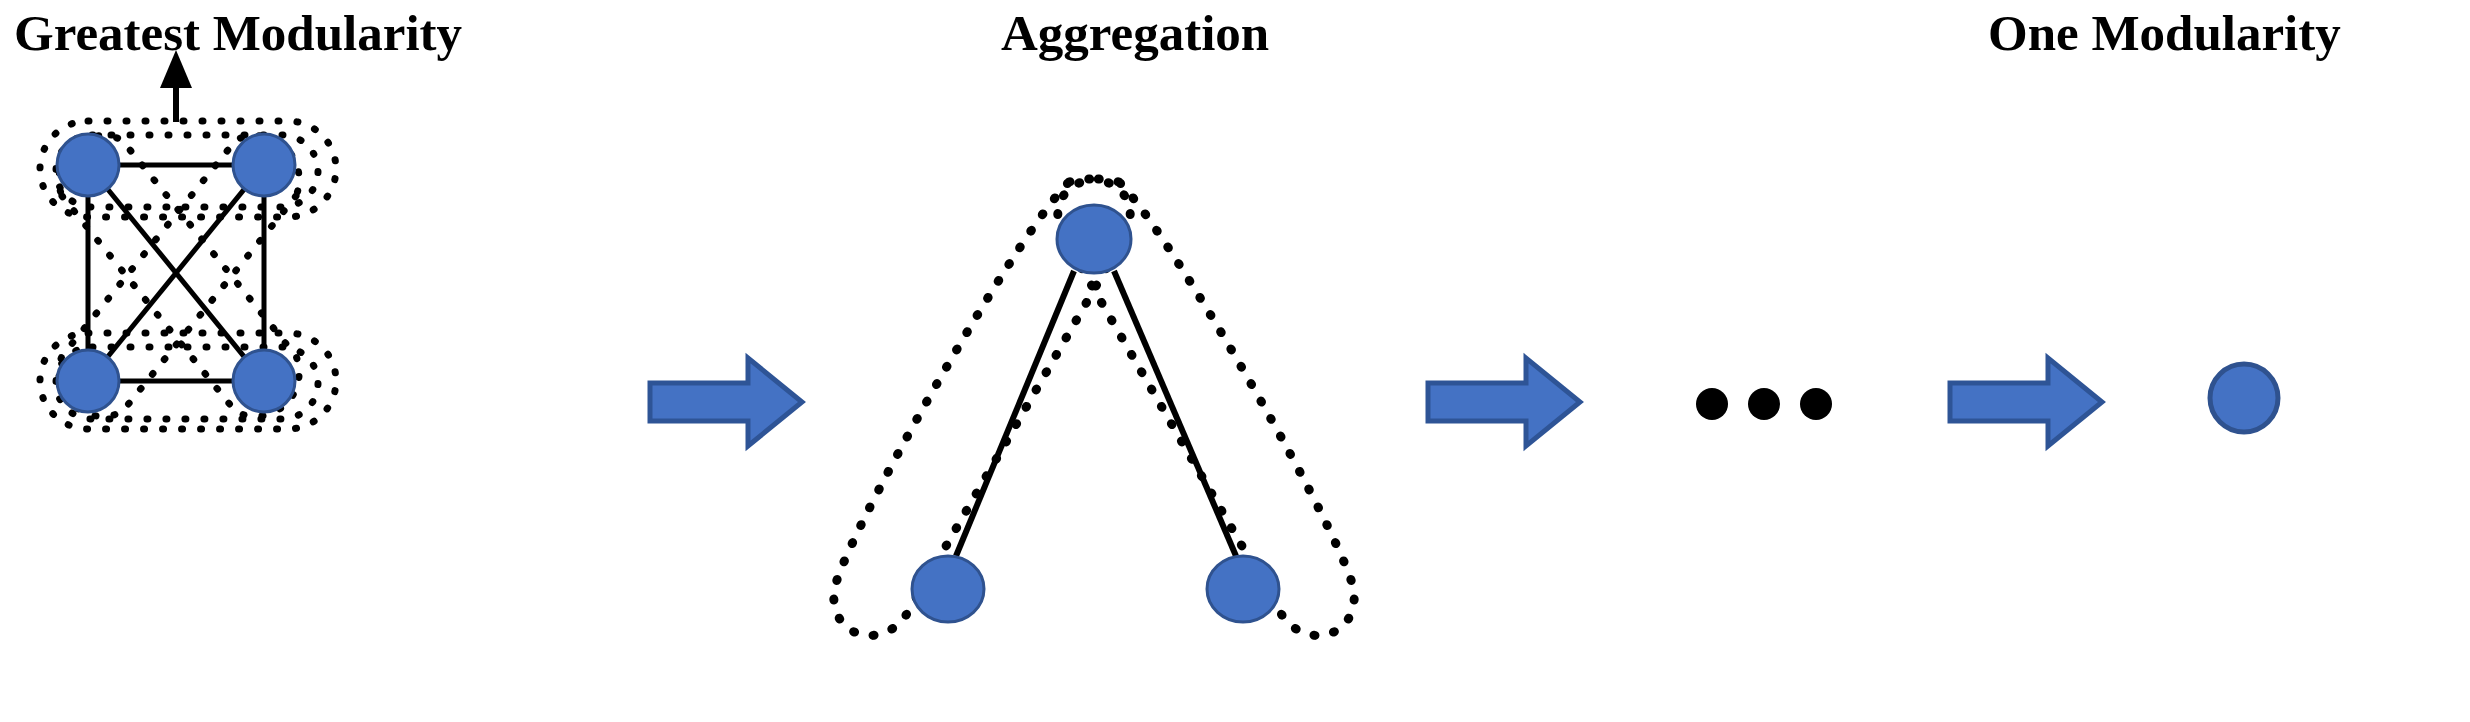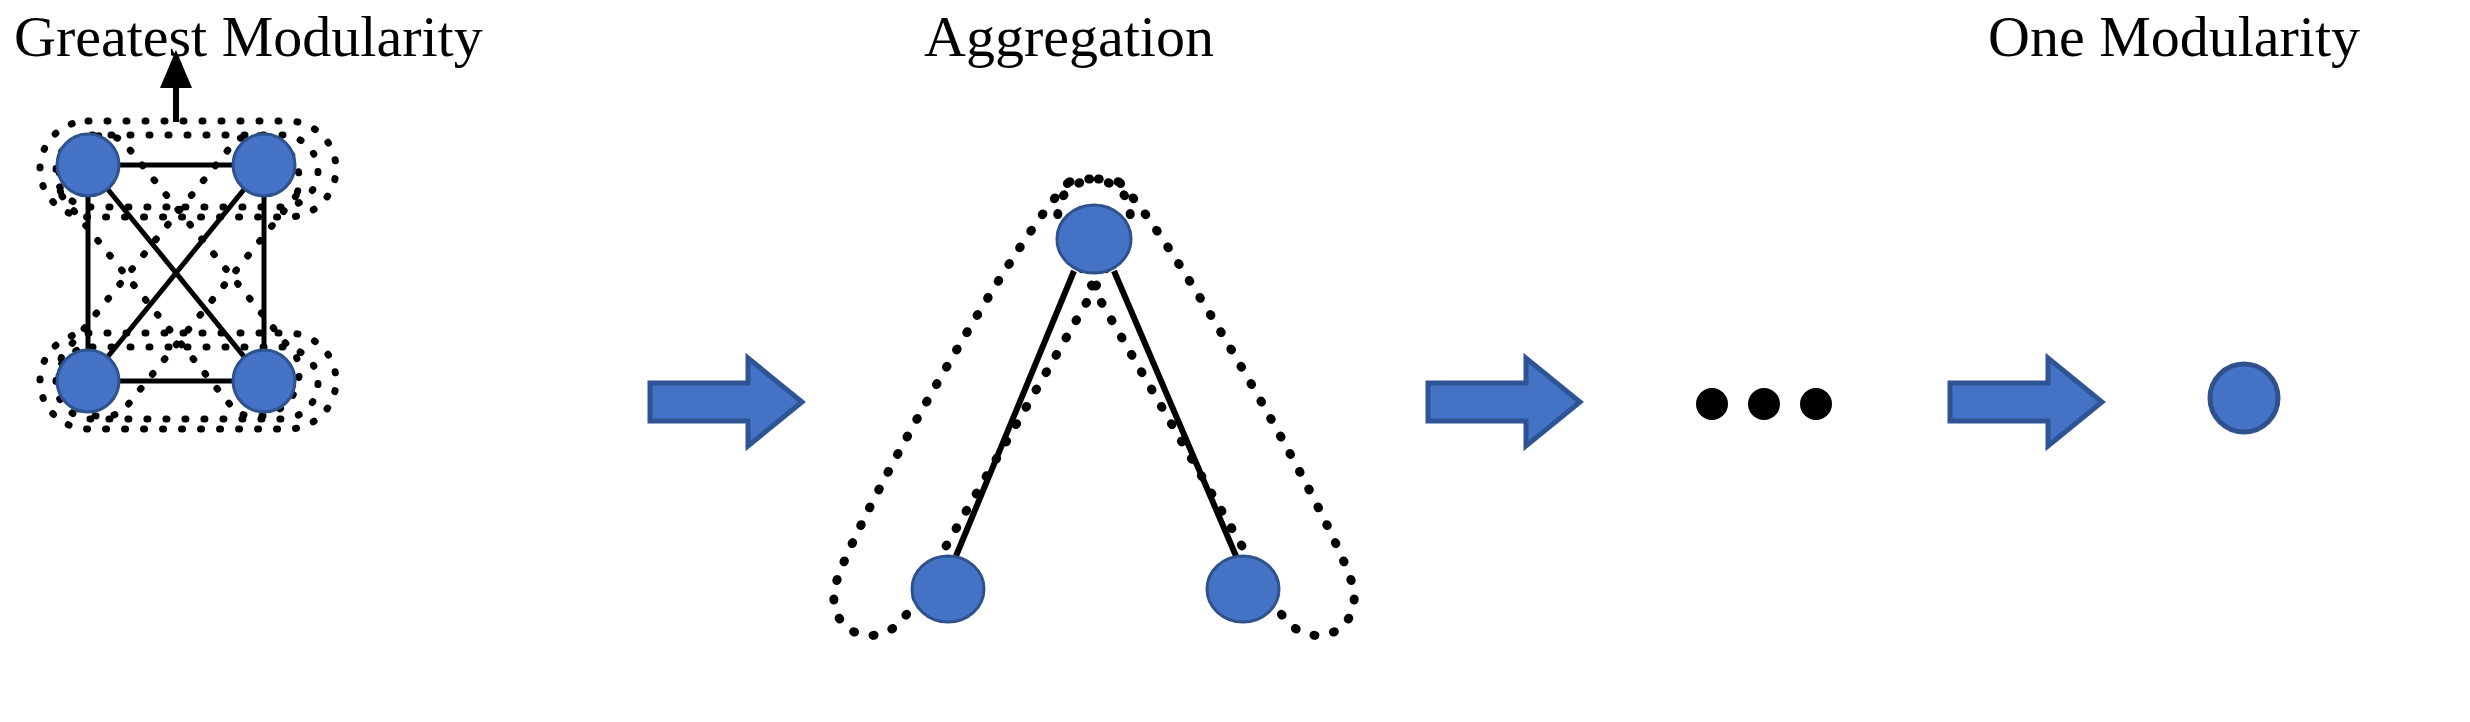--- a/index.html
+++ b/index.html
@@ -1,23 +1,23 @@
 <!DOCTYPE html>
 <html><head>
 <meta charset="utf-8">
 <style>
   html,body{margin:0;padding:0;background:#ffffff;}
   body{width:2470px;height:722px;overflow:hidden;
        font-family:"Liberation Serif","DejaVu Serif",serif;}
   #stage{position:relative;width:2470px;height:722px;background:#fff;}
   .label{position:absolute;white-space:nowrap;color:#000;
          font-family:"Liberation Serif","DejaVu Serif",serif;
-         font-size:58px;line-height:1;font-weight:400;}
+         font-size:51px;line-height:1;font-weight:700;}
   #lbl-modularity{left:14px;top:8px;}
-  #lbl-aggregation{left:924px;top:8px;text-align:center;}
+  #lbl-aggregation{left:1001px;top:8px;text-align:center;}
   #lbl-onecommunity{left:1988px;top:8px;}
   svg{position:absolute;left:0;top:0;width:2470px;height:722px;}
 </style>
 </head>
 <body>
 
 <div id="stage">
 
   <div class="label" id="lbl-modularity">Greatest Modularity</div>
 

